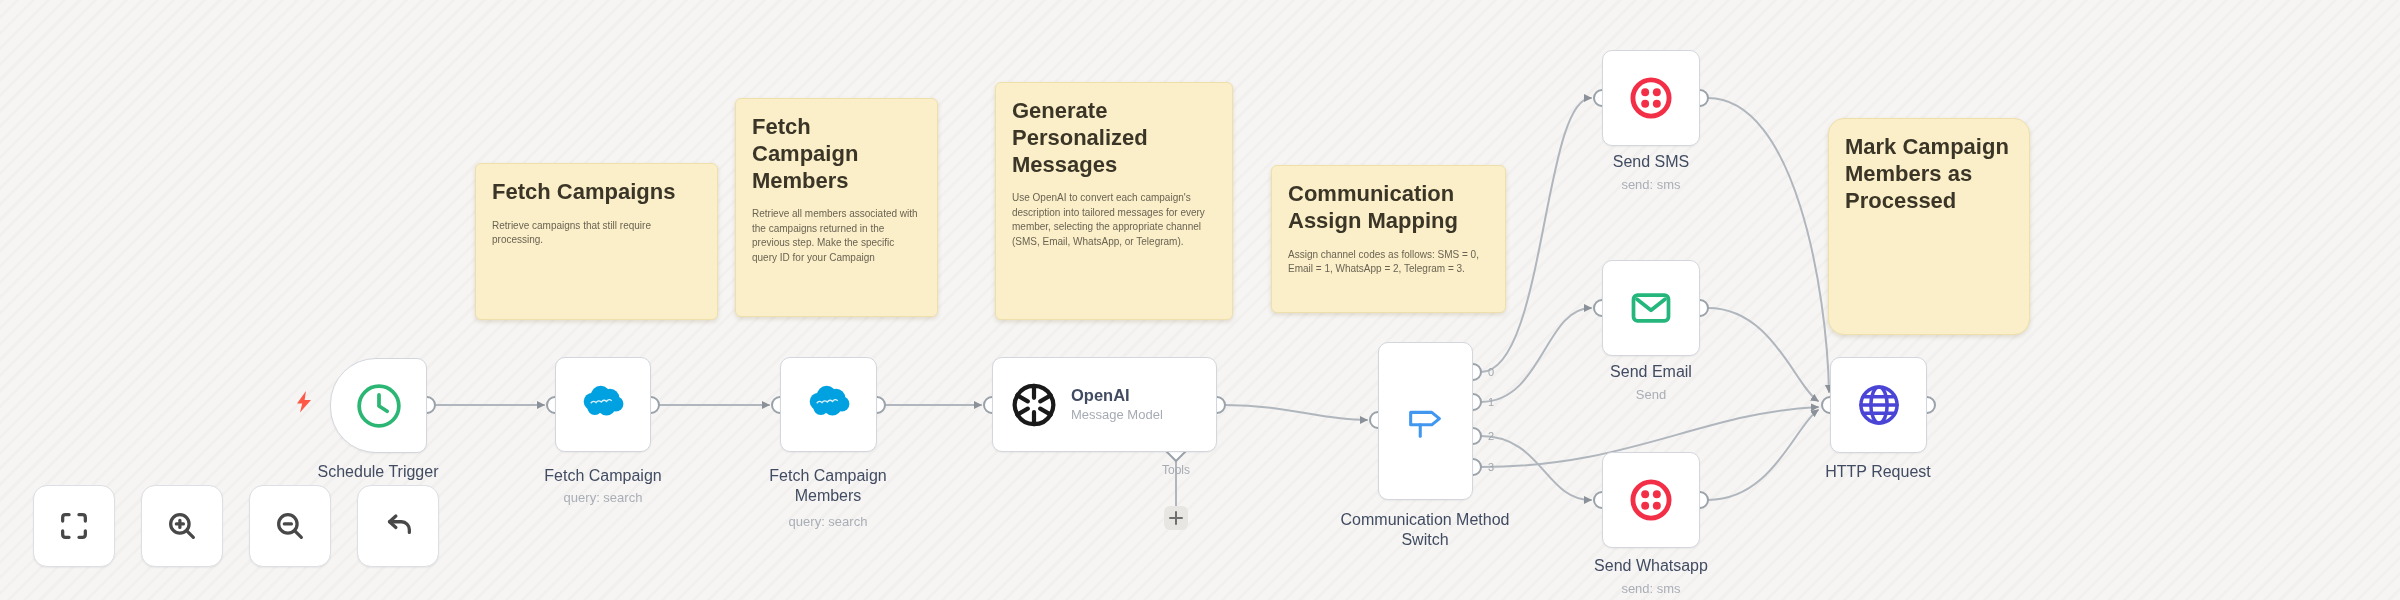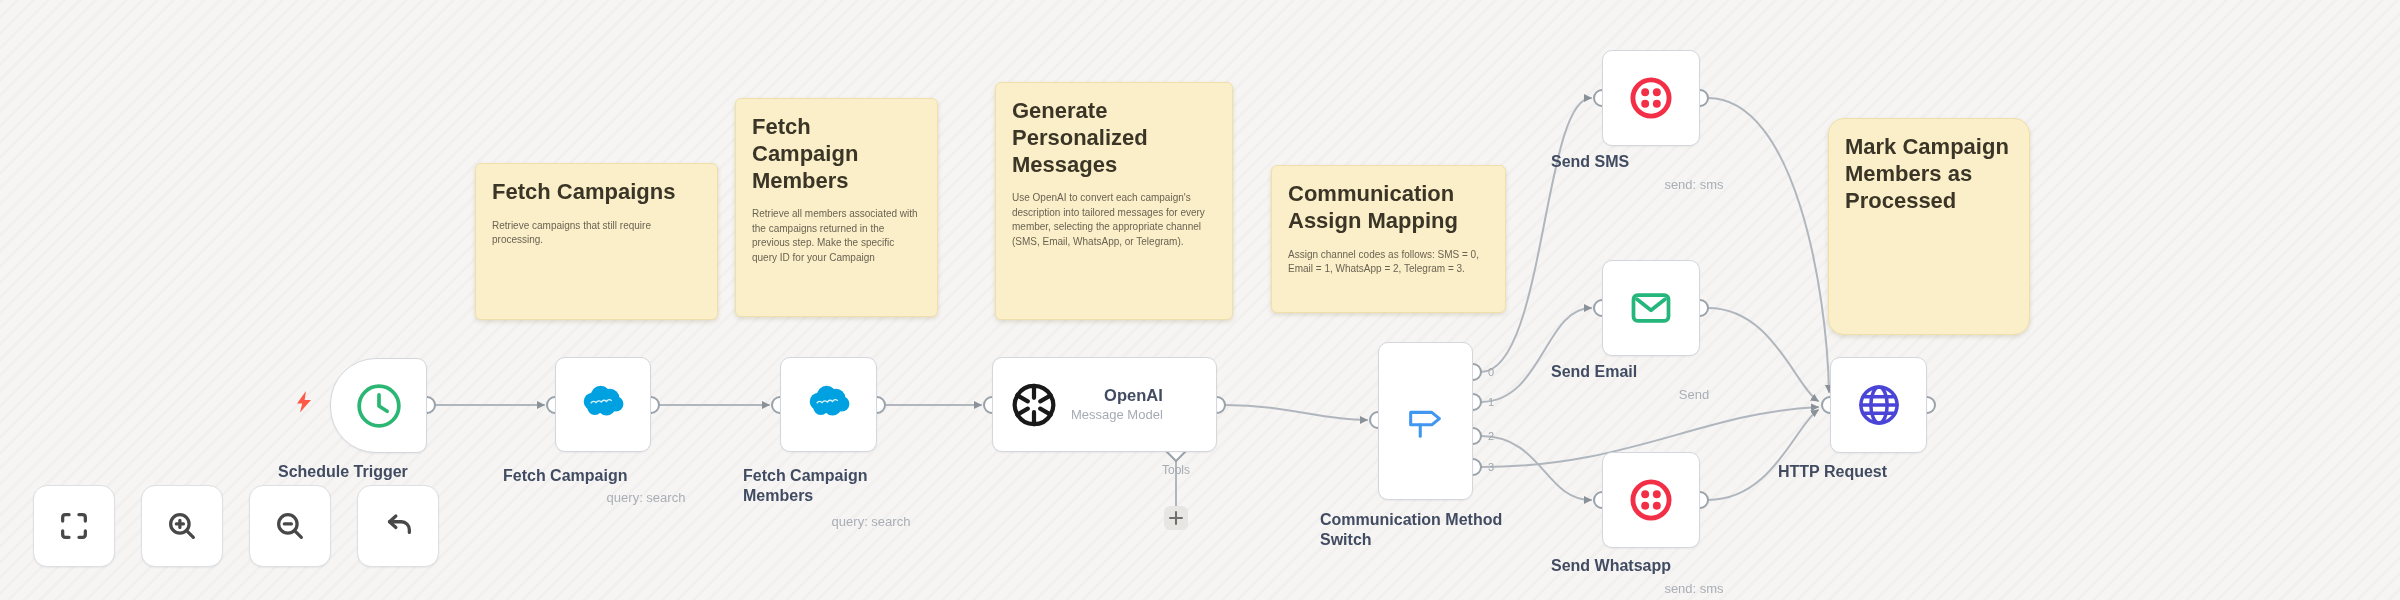--- a/index.html
+++ b/index.html
@@ -21,24 +21,24 @@
   .sticky .body{font-size:10px;color:#6a6352;line-height:1.45;}
   
   .node{
     position:absolute;box-sizing:border-box;background:#fff;
     border:1.6px solid #d3d7dd;border-radius:10px;
     box-shadow:0 1px 2px rgba(0,0,0,.05);
     display:flex;align-items:center;justify-content:center;
   }
   .node.trigger{border-radius:46px 10px 10px 46px;}
   .node.wide{justify-content:flex-start;padding-left:18px;gap:14px;}
-  .node-text .t1{font-size:16.5px;font-weight:600;color:#414b61;line-height:1.3;text-align:right;}
+  .node-text .t1{font-size:16.5px;font-weight:600;color:#414b61;line-height:1.3;}
   .node-text .t2{font-size:13px;color:#a6abb3;line-height:1.35;}
-  .node-label{position:absolute;text-align:left;font-size:16px;font-weight:700;color:#414b61;line-height:1.25;}
-  .node-sub{position:absolute;text-align:center;font-size:13px;color:#a9aeb6;padding-left:43px;}
+  .node-label{position:absolute;text-align:center;font-size:16px;font-weight:400;color:#414b61;line-height:1.25;}
+  .node-sub{position:absolute;text-align:center;font-size:13px;color:#a9aeb6;}
   
   .ctrl{
     position:absolute;width:82px;height:82px;box-sizing:border-box;
     background:#fff;border:1px solid #dcdfe3;border-radius:14px;
     box-shadow:0 1px 2px rgba(0,0,0,.06);
     display:flex;align-items:center;justify-content:center;cursor:pointer;
   }
   .ctrl svg{stroke:#484848;fill:none;stroke-width:2.3;stroke-linecap:round;stroke-linejoin:round;}
 </style>
 </head>

